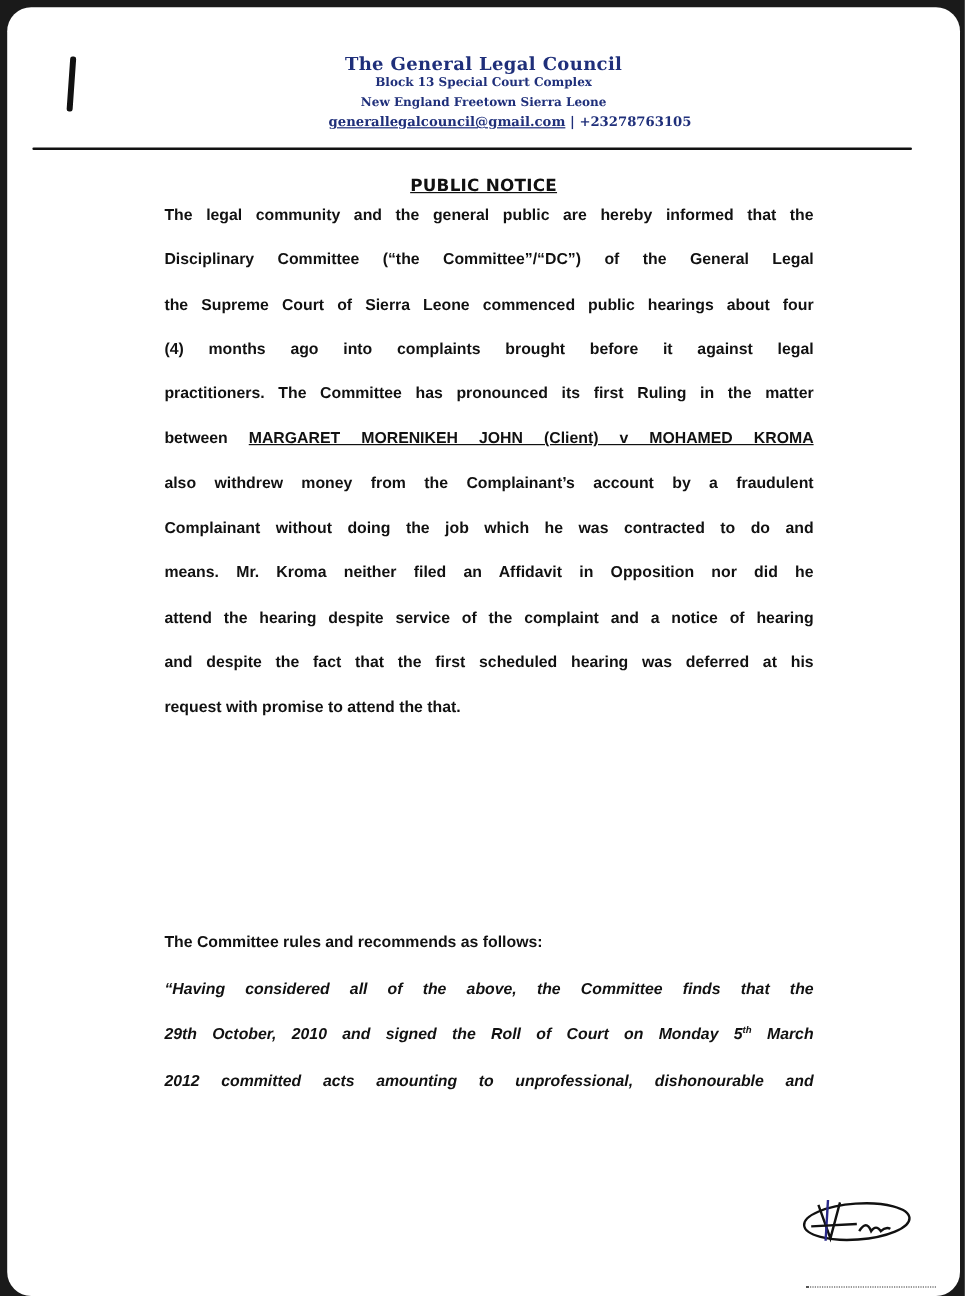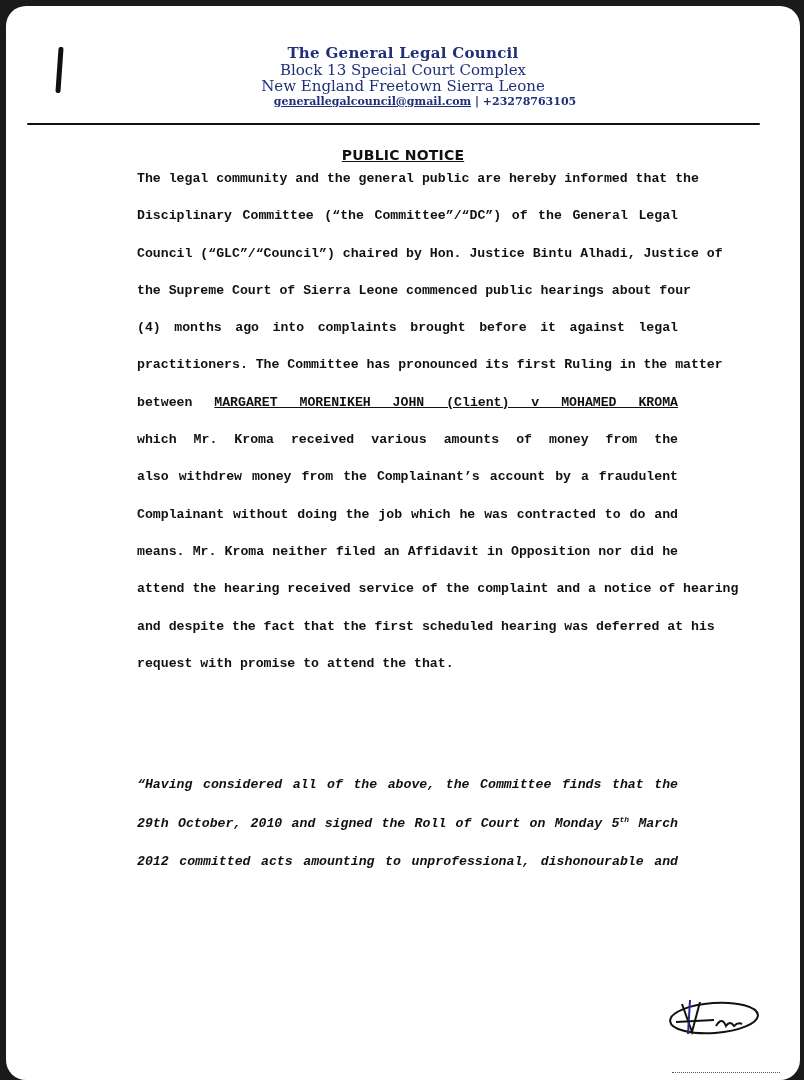--- a/index.html
+++ b/index.html
@@ -13,35 +13,35 @@
     }
     .pen-mark {
       position: absolute; left: 51px; top: 41px; width: 5px; height: 46px;
       background: #111; transform: rotate(4deg); border-radius: 2px;
     }
     .letterhead {
       position: absolute; left: 0; right: 0; top: 38px; text-align: center;
       color: #1f2f7a; font-family: "DejaVu Serif", serif;
     }
     .lh-title { font-size: 15px; font-weight: bold; line-height: 18px; letter-spacing: 0.3px; }
-    .lh-line { font-size: 15px; font-weight: normal; line-height: 16px; }
+    .lh-line { font-size: 10px; font-weight: bold; line-height: 16px; }
     .lh-contact { font-size: 11px; line-height: 15px; font-weight: bold; padding-left: 44px; }
     .lh-email { text-decoration: underline; }
     .rule {
       position: absolute; left: 21px; top: 117px; width: 733px; height: 2px;
       background: #111; border-radius: 1px;
     }
     .notice-title {
       position: absolute; left: 0; right: 0; top: 141px; text-align: center;
       font-family: "DejaVu Sans", sans-serif; font-size: 14px; font-weight: bold;
       text-decoration: underline; color: #111; letter-spacing: 0.2px;
     }
     .body-text {
       position: absolute; left: 131px; width: 541px;
-      font-family: Liberation Mono, monospace; font-size: 13.2px; color: #111;
+      font-family: Liberation Sans, sans-serif; font-size: 13.2px; color: #111;
       font-weight: bold; font-style: oblique;
     }
     .line {
       display: block; height: 37.3px; line-height: 20px;
       text-align: justify; text-align-last: justify; white-space: nowrap;
       overflow: visible;
     }
     .line.last { text-align-last: left; }
     .para1 { top: 163px; }
     .para2 { top: 769px; }
@@ -72,35 +72,34 @@
     </div>
   </div>
 
   <div class="rule"></div>
 
   <div class="notice-title">PUBLIC NOTICE</div>
 
   <div class="body-text para1">
     <span class="line upright">The legal community and the general public are hereby informed that the</span>
     <span class="line upright">Disciplinary Committee (“the Committee”/“DC”) of the General Legal</span>
-    <span class="line upright">Council (“GLC”/“Council”) chaired by Hon. Justice Bintu Alhadi, Justice of</span>
     <span class="line upright">the Supreme Court of Sierra Leone commenced public hearings about four</span>
     <span class="line upright">(4) months ago into complaints brought before it against legal</span>
     <span class="line upright">practitioners. The Committee has pronounced its first Ruling in the matter</span>
     <span class="line upright"><span>between</span> <span class="u">MARGARET MORENIKEH JOHN (Client) v MOHAMED KROMA</span></span>
-    <span class="line upright">which Mr. Kroma received various amounts of money from the</span>
     <span class="line upright">also withdrew money from the Complainant’s account by a fraudulent</span>
     <span class="line upright">Complainant without doing the job which he was contracted to do and</span>
     <span class="line upright">means. Mr. Kroma neither filed an Affidavit in Opposition nor did he</span>
-    <span class="line upright">attend the hearing received service of the complaint and a notice of hearing</span>
+    <span class="line upright">attend the hearing despite service of the complaint and a notice of hearing</span>
     <span class="line upright">and despite the fact that the first scheduled hearing was deferred at his</span>
     <span class="line upright last">request with promise to attend the that.</span>
   </div>
 
   <div class="body-text para2">
+    <span class="line upright last">The Committee rules and recommends as follows:</span>
     <span class="line">“Having considered all of the above, the Committee finds that the</span>
     <span class="line"><span>29th October, 2010 and signed the Roll of Court on Monday 5</span><sup>th</sup><span> March</span></span>
     <span class="line">2012 committed acts amounting to unprofessional, dishonourable and</span>
   </div>
 
   <svg class="signature" viewBox="0 0 100 45">
     <ellipse cx="52" cy="22" rx="44" ry="15" fill="none" stroke="#111" stroke-width="2" transform="rotate(-4 52 22)"></ellipse>
     <path d="M20 8 L30 36 L38 6" fill="none" stroke="#111" stroke-width="2"></path>
     <path d="M28 4 L26 38" fill="none" stroke="#2a2a8a" stroke-width="2"></path>
     <path d="M14 26 L52 24" fill="none" stroke="#111" stroke-width="2"></path>

